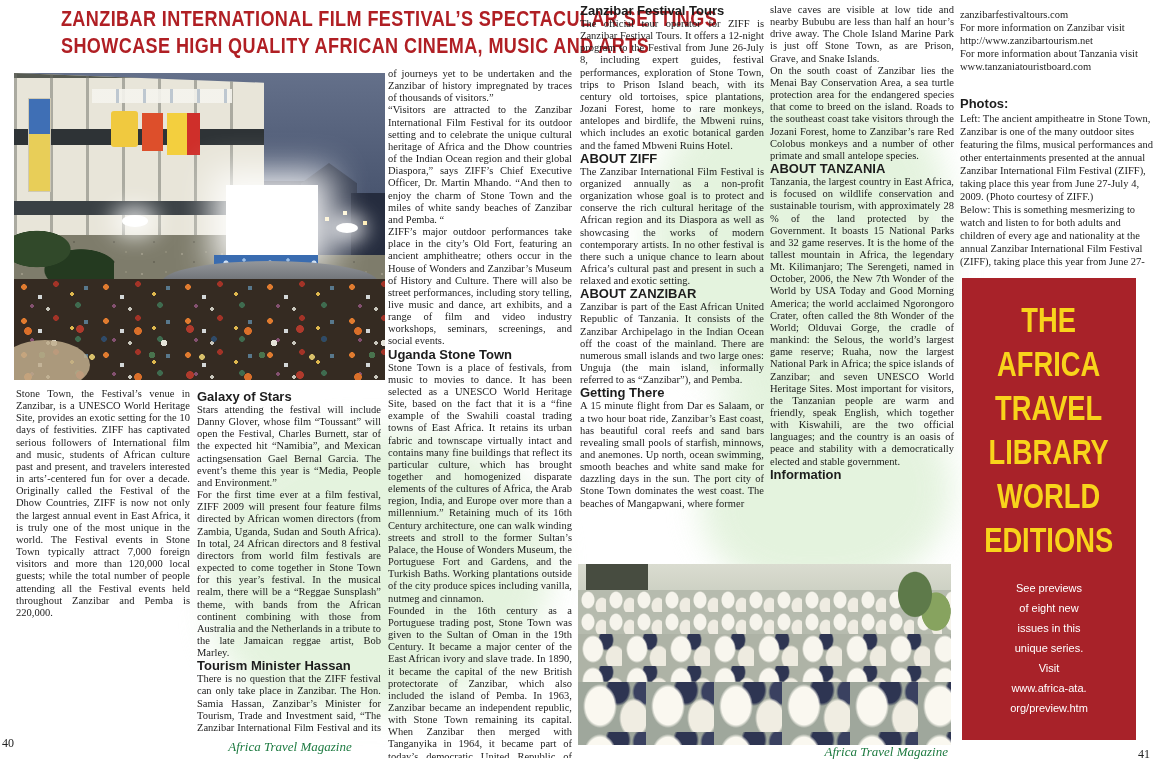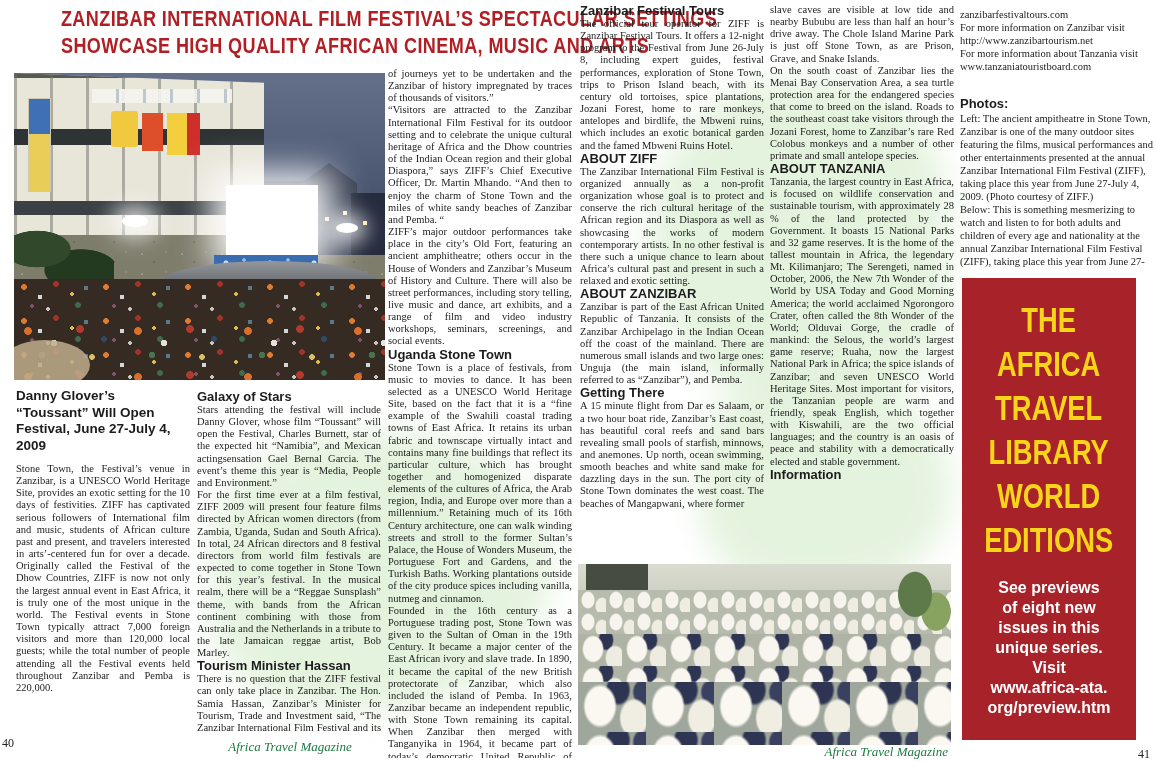--- a/index.html
+++ b/index.html
@@ -25,22 +25,22 @@
   .blob{background:#e0f1d9;filter:blur(16px);z-index:0;opacity:.85;}
   
   .rightcol{font-size:10.5px;line-height:13px;text-align:left;}
   .rightcol .h-sec{margin:24px 0 1px 0;}
   
   .adbox{left:962px;top:278px;width:174px;height:462px;background:#a82229;z-index:2;
          display:flex;flex-direction:column;align-items:center;}
   .ad-title{margin-top:20px;text-align:center;color:#f8d41b;font-family:"Liberation Sans",sans-serif;
             font-weight:bold;font-size:35px;line-height:44px;transform:scaleX(.78);transform-origin:50% 0;
             white-space:nowrap;}
-  .ad-sub{margin-top:16px;color:#ffffff;font-family:"Liberation Sans",sans-serif;font-weight:bold;
-          font-size:16px;line-height:20px;text-align:center;white-space:pre-line;}
+  .ad-sub{margin-top:16px;color:#ffffff;font-family:"Liberation Sans",sans-serif;font-weight:normal;
+          font-size:11px;line-height:20px;text-align:center;white-space:pre-line;}
   
   .photo1{left:14px;top:73px;width:371px;height:307px;overflow:hidden;z-index:2;background:#3b475e;}
   .p1-sky{position:absolute;inset:0;background:linear-gradient(180deg,#64708a 0%,#46526c 45%,#343e55 100%);}
   .p1-bldg{position:absolute;left:0;top:0;width:250px;height:162px;background:#e8e5d9;
     clip-path:polygon(0 0,100% 6%,100% 100%,0 100%);}
   .p1-cols{position:absolute;inset:0;background:
     repeating-linear-gradient(90deg,rgba(110,112,104,.5) 0 3px,transparent 3px 36px);}
   .p1-band1{position:absolute;left:0;top:56px;width:100%;height:16px;background:#2e3336;}
   .p1-band2{position:absolute;left:0;top:128px;width:100%;height:14px;background:#3a4044;}
   .p1-roof{position:absolute;left:0;top:0;width:100%;height:5px;background:#565a52;}
@@ -171,21 +171,20 @@
   <div class="p1-screen"></div>
   <div class="p1-stageband"></div>
   <div class="p1-stage"></div>
   <div class="p1-shadow"></div>
   <div class="p1-crowd"></div>
   <div class="p1-crowd2"></div>
   <div class="p1-sand"></div>
 </div>
 
 <div class="abs col" style="left:16px;top:388px;width:174px;height:360px;overflow:hidden;">
-  <div class="h-big">Danny Glover’s “Toussant” Will Open Festival, June 27-July 4, 2009</div>
   <p class="preline">Stone Town, the Festival’s venue in Zanzibar, is a UNESCO World Heritage Site, provides an exotic setting for the 10 days of festivities. ZIFF has captivated serious followers of International film and music, students of African culture past and present, and travelers interested in arts’-centered fun for over a decade. Originally called the Festival of the Dhow Countries, ZIFF is now not only the largest annual event in East Africa, it is truly one of the most unique in the world. The Festival events in Stone Town  typically attract 7,000 foreign visitors and more than 120,000 local guests; while the total number of people attending all the Festival events  held throughout Zanzibar and Pemba is 220,000.</p>
 </div>
 
 <div class="abs col" style="left:197px;top:390px;width:184px;height:342px;overflow:hidden;">
   <div class="h-sec">Galaxy of Stars</div>
   <p class="preline">Stars attending the festival will include Danny Glover, whose film “Toussant” will open  the Festival, Charles Burnett, star of the expected hit “Namibia”, and Mexican actingsensation Gael Bernal Garcia.  The event’s theme this year is “Media, People and Environment.”
  For the first time ever at a film festival, ZIFF 2009 will present four feature films directed by African women directors (from Zambia, Uganda, Sudan and South Africa). In total, 24 African directors and 8 festival directors from world film festivals are expected to come together in Stone Town for this year’s festival. In the musical realm, there will be a “Reggae Sunsplash” theme, with bands from the African continent combining with those from Australia and the Netherlands in a tribute to the late Jamaican reggae artist, Bob Marley.</p>
   <div class="h-sec">Tourism Minister Hassan</div>
   <p class="preline">There is no question that the ZIFF festival can only take place in Zanzibar. The Hon. Samia Hassan, Zanzibar’s Minister for Tourism, Trade and Investment said,  “The Zanzibar International Film Festival and its rich cultural diversity reflects the essence of Zanzibar itself,    a Zanzibar of dreams,</p>
 </div>

